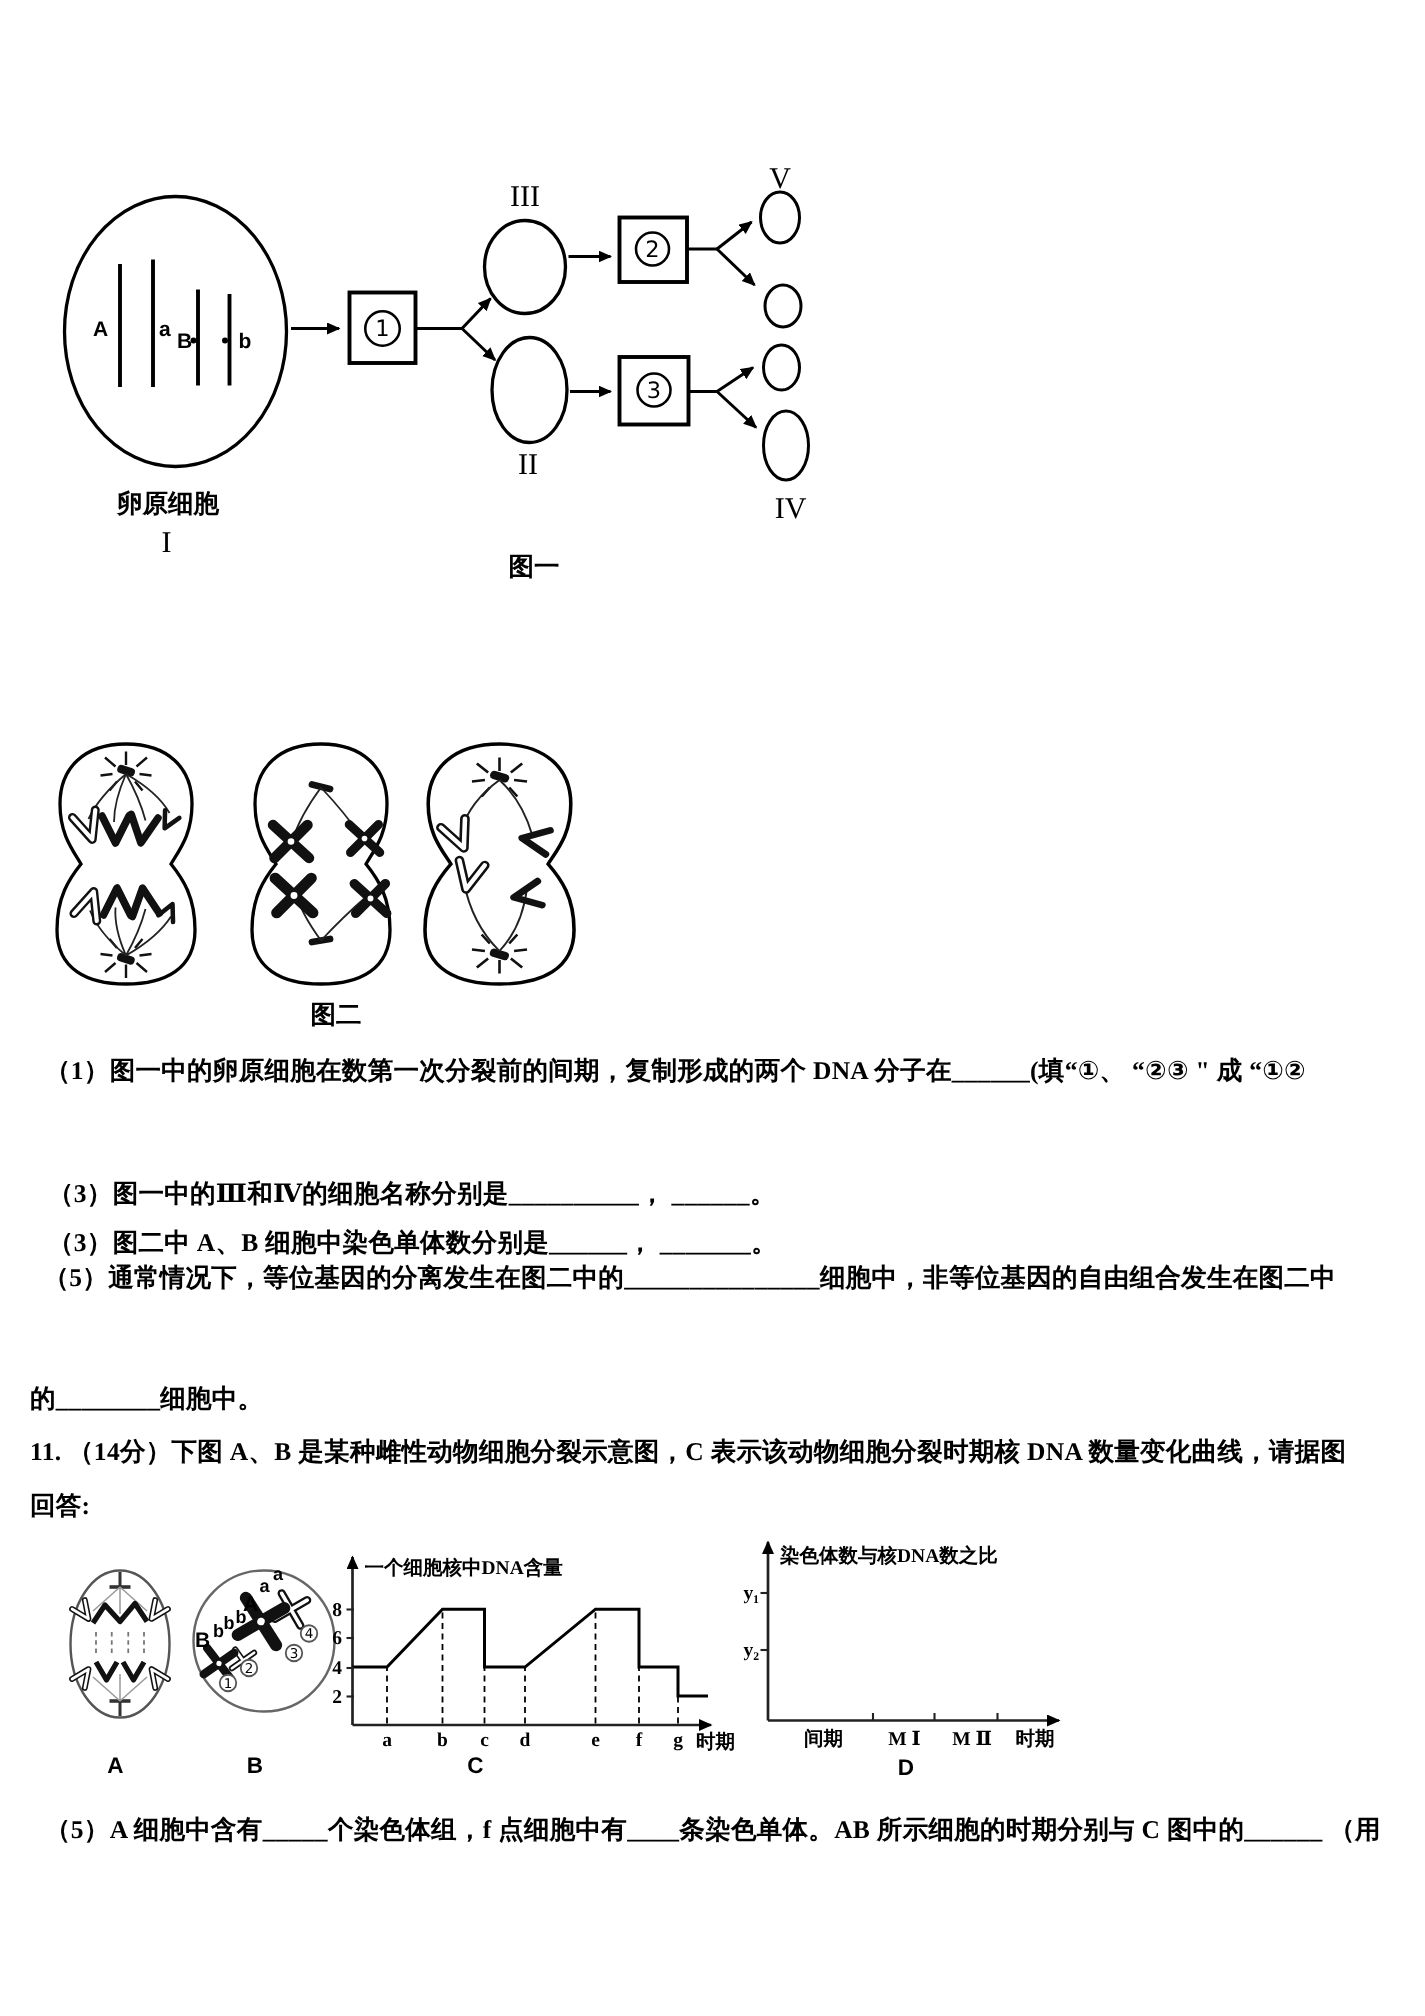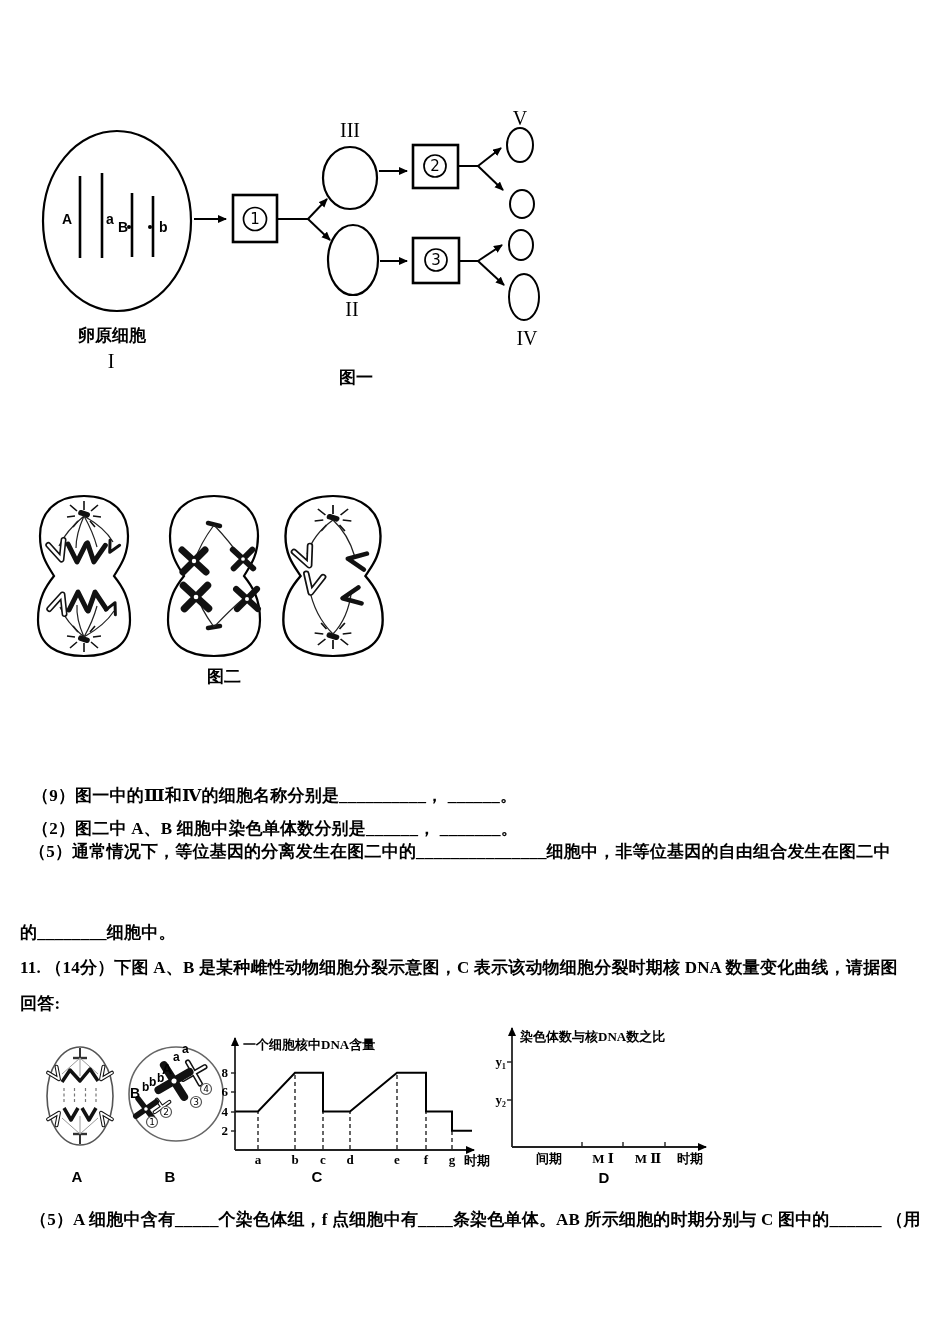--- a/index.html
+++ b/index.html
@@ -263,21 +263,22 @@
     <text class="charttick" x="506" y="1066" text-anchor="end">y₁</text>
     <text class="charttick" x="506" y="1104" text-anchor="end">y₂</text>
     <text class="charttick" x="549" y="1163" text-anchor="middle">间期</text>
     <text class="charttick" x="603" y="1163" text-anchor="middle">M Ⅰ</text>
     <text class="charttick" x="648" y="1163" text-anchor="middle">M Ⅱ</text>
     <text class="charttick" x="677" y="1163">时期</text>
     <text class="panel" x="604" y="1183" text-anchor="middle">D</text>
   </g>
 </svg>
 
-<div class="textline" style="top:784px;left:32px">（9）图一中的Ⅲ和Ⅳ的细胞名称分别是__________， ______。</div>
-<div class="textline" style="top:817px;left:32px">（2）图二中 A、B 细胞中染色单体数分别是______， _______。</div>
+<div class="textline" style="top:702px;left:30px">（1）图一中的卵原细胞在数第一次分裂前的间期，复制形成的两个 DNA 分子在______(填“①、 “②③ " 成 “①②</div>
+<div class="textline" style="top:784px;left:32px">（3）图一中的Ⅲ和Ⅳ的细胞名称分别是__________， ______。</div>
+<div class="textline" style="top:817px;left:32px">（3）图二中 A、B 细胞中染色单体数分别是______， _______。</div>
 <div class="textline" style="top:840px;left:29px">（5）通常情况下，等位基因的分离发生在图二中的_______________细胞中，非等位基因的自由组合发生在图二中</div>
 <div class="textline" style="top:921px;left:20px">的________细胞中。</div>
 <div class="textline" style="top:956px;left:20px">11. （14分）下图 A、B 是某种雌性动物细胞分裂示意图，C 表示该动物细胞分裂时期核 DNA 数量变化曲线，请据图</div>
 <div class="textline" style="top:992px;left:20px">回答:</div>
 <div class="textline" style="top:1208px;left:30px">（5）A 细胞中含有_____个染色体组，f 点细胞中有____条染色单体。AB 所示细胞的时期分别与 C 图中的______ （用</div>
 
 </div>
 
 </body></html>

